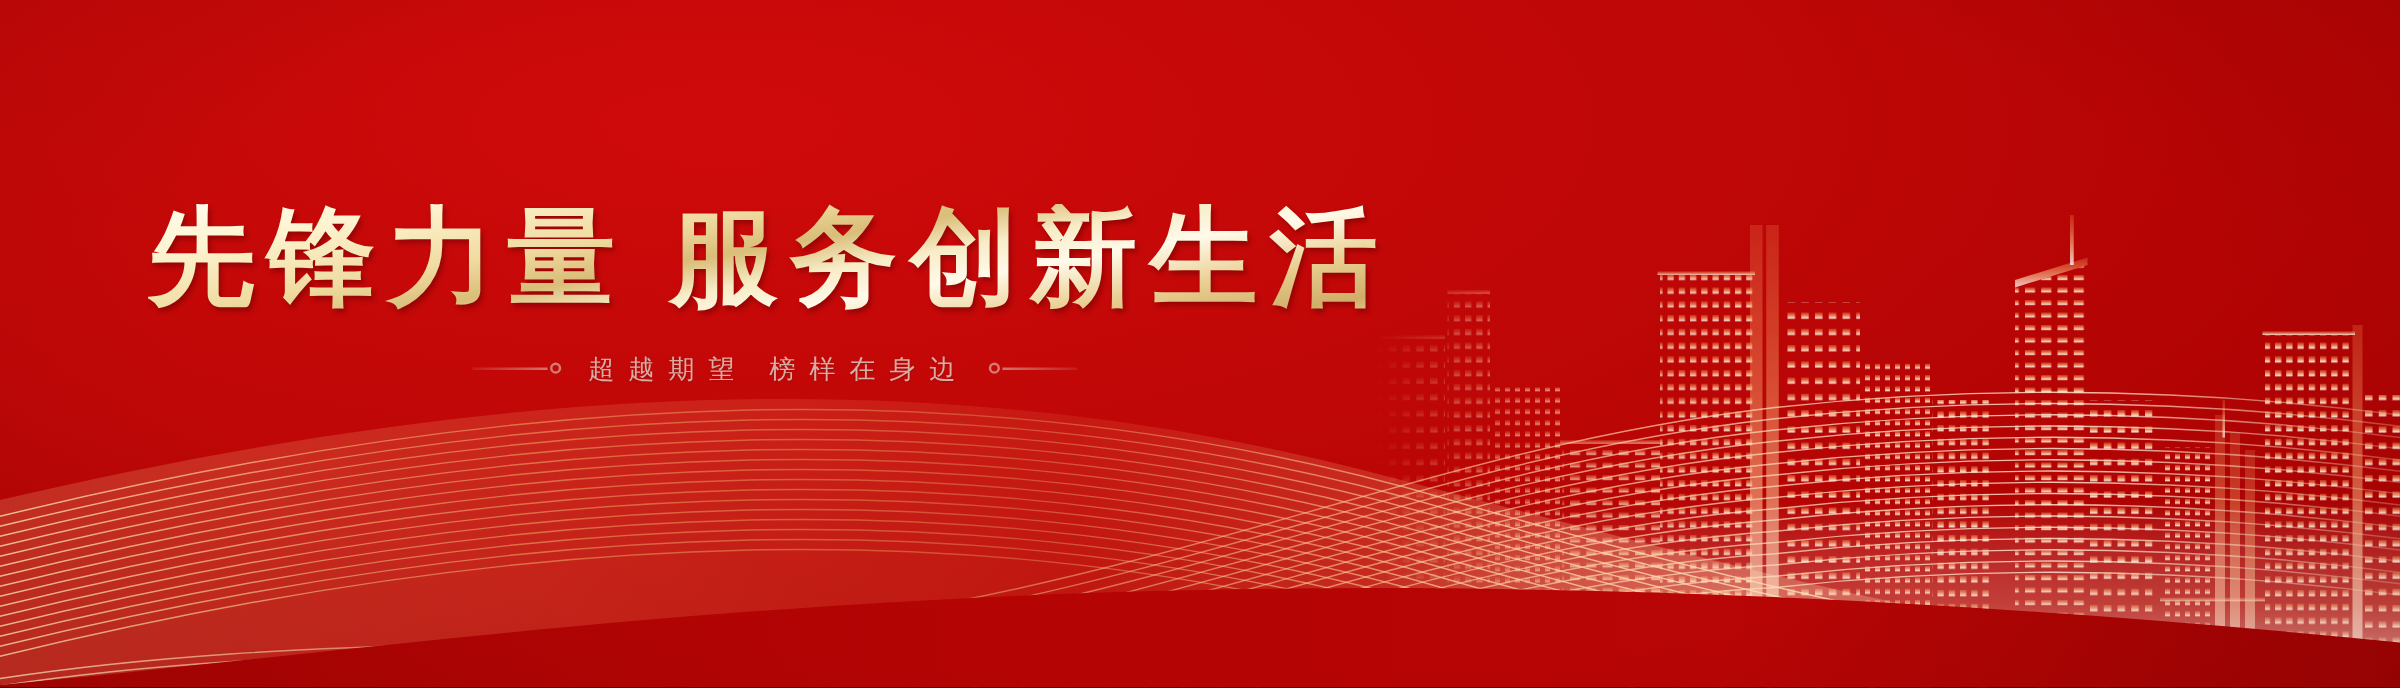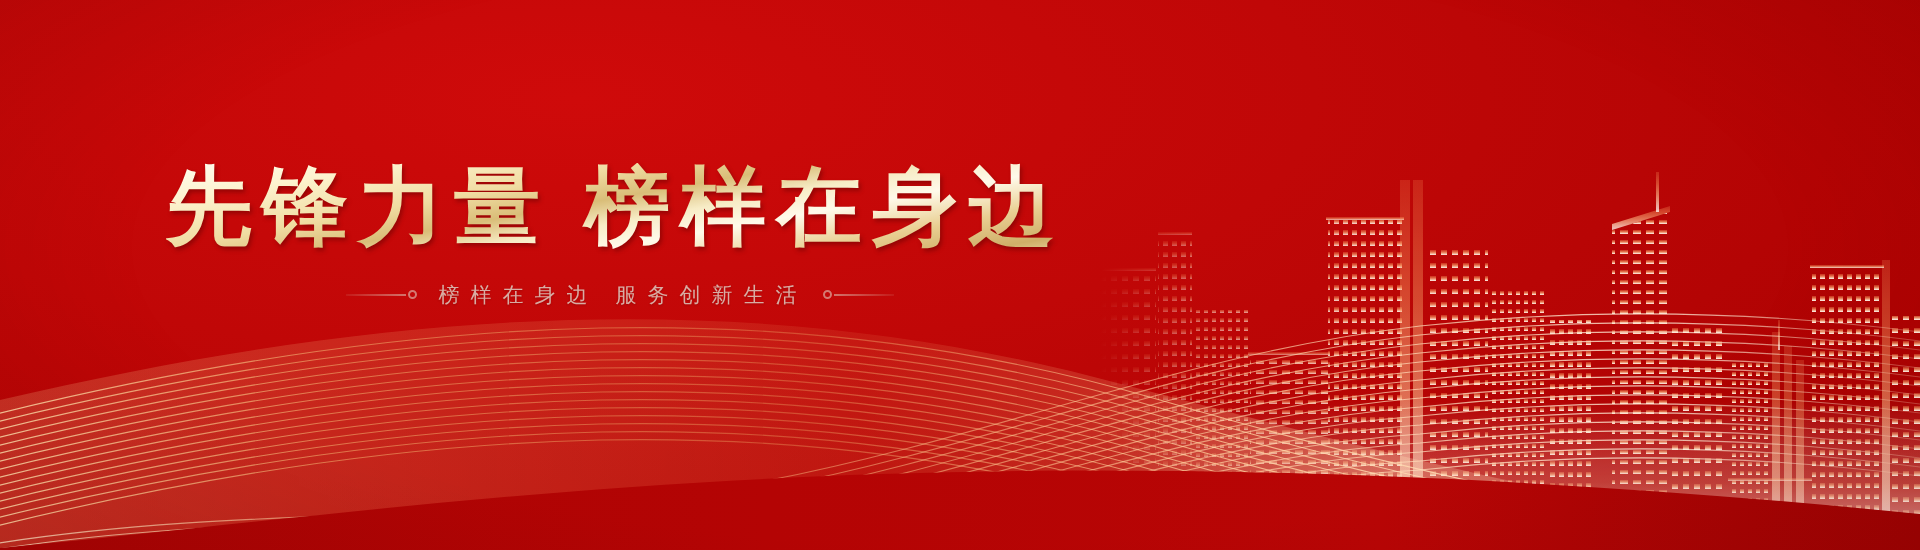--- a/index.html
+++ b/index.html
@@ -300,29 +300,29 @@
         </linearGradient>
       </defs>
       <path d="M0,118 C240,96 520,56 880,44 C1240,32 1600,52 1920,84 L1920,120 L0,120 Z" fill="url(#bandg)"></path>
     </svg>
   </div>
 
   <div class="bg-vignette"></div>
 
   <div class="content">
 
-    <div class="title">先锋力量 榜样在身边</div>
+    <div class="title">先锋力量 服务创新生活</div>
 
     <div class="subtitle-row">
       <span class="orn left">
         <span class="bar"></span>
         <span class="dot"></span>
       </span>
 
-      <span class="subtitle">榜样在身边  服务创新生活</span>
+      <span class="subtitle">超越期望  榜样在身边</span>
 
       <span class="orn right">
         <span class="dot"></span>
         <span class="bar"></span>
       </span>
     </div>
 
   </div>
 
 </div>

